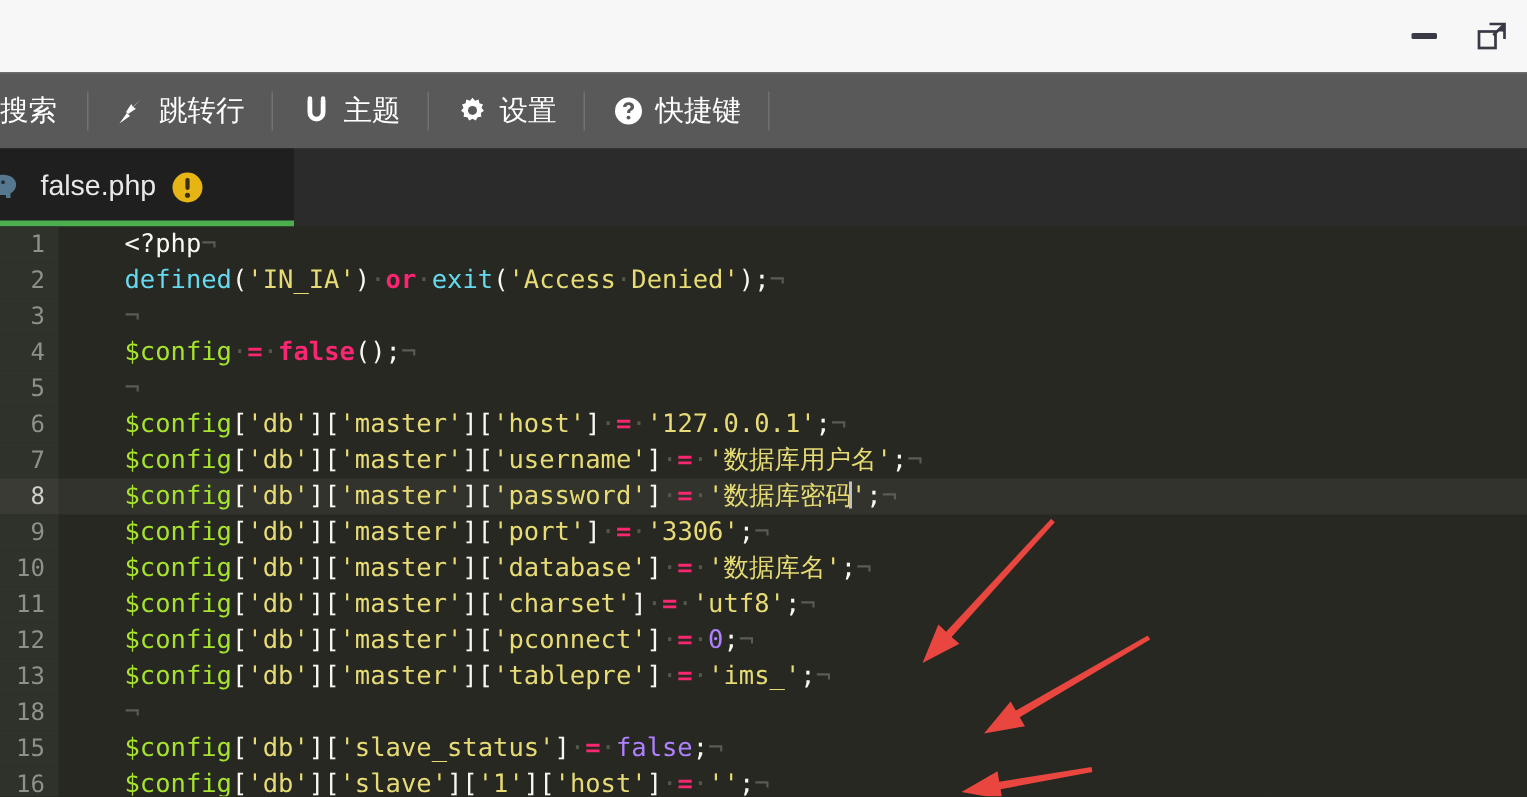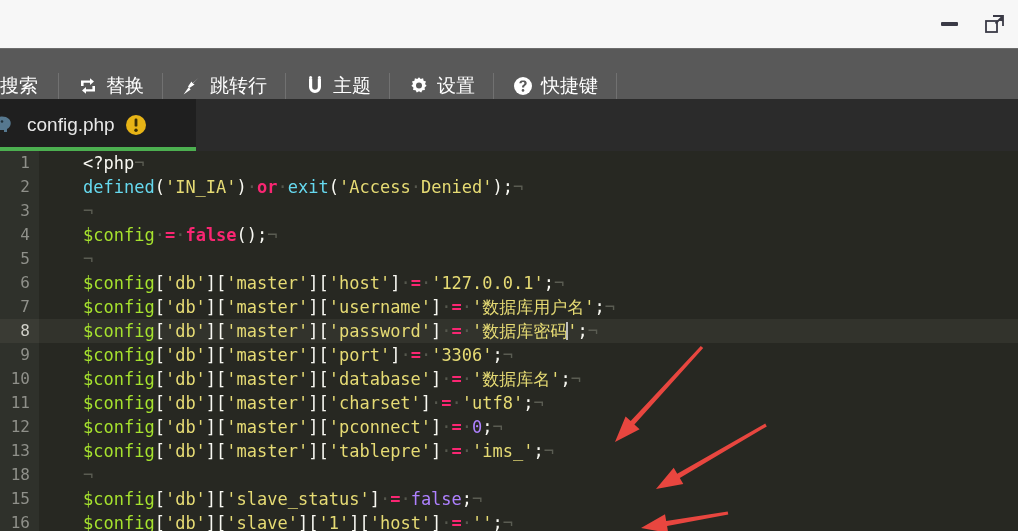--- a/index.html
+++ b/index.html
@@ -23,21 +23,21 @@
     cursor: pointer;
   }
   .minimize-glyph {
     display: block; width: 17px; height: 4px; background: #3a3a46; border-radius: 1px;
   }
   .maximize-glyph { display:block; width: 22px; height: 22px; position: relative; }
 
   
   .toolbar {
     height: 51px; background: #595959;
-    display: flex; align-items: flex-end;
+    display: flex; align-items: center;
     flex: 0 0 51px;
     border-top: 1px solid #6d6d6d;
   }
   .tb-item {
     display: flex; align-items: center; justify-content: center;
     gap: 7px;
     padding: 0 18px;
     color: #ffffff;
     font-size: 19px;
     border-right: 1px solid #717171;
@@ -138,29 +138,20 @@
       </span>
     </div>
   </div>
 
   <div class="toolbar">
 
     <div class="tb-item first">
       <span class="tb-label">搜索</span>
     </div>
 
-    <div class="tb-item">
-      <span class="tb-icon">
-        <svg width="20" height="20" viewBox="0 0 20 20">
-          <path d="M3 4.5 h9 v-2.2 l4 3.3 l-4 3.3 v-2.2 h-6.4 v3.3 h-2.6 z" fill="#ffffff"></path>
-          <path d="M17 15.5 h-9 v2.2 l-4 -3.3 l4 -3.3 v2.2 h6.4 v-3.3 h2.6 z" fill="#ffffff"></path>
-        </svg>
-      </span>
-      <span class="tb-label">替换</span>
-    </div>
 
     <div class="tb-item">
       <span class="tb-icon">
         <svg width="20" height="20" viewBox="0 0 20 20">
           <path d="M16.5 1.8 L10.8 7.4 l1.8 1.1 l-5.2 3.5 l-1.4 -1.4 l3.5 -5.2 l1.1 1.8 z" fill="#ffffff"></path>
           <path d="M6.6 11.3 L1.6 18.4 L8.7 13.4 z" fill="#ffffff"></path>
         </svg>
       </span>
       <span class="tb-label">跳转行</span>
     </div>
@@ -202,21 +193,21 @@
   </div>
 
   <div class="tabstrip">
     <div class="tab">
       <span class="tab-icon">
         <svg width="26" height="26" viewBox="0 0 26 26">
           <path d="M1 9 c4 -5 13 -6 17 -2 c3 3 2 8 -2 10 l0 3 h-3 l0 -2 h-4 l0 2 h-3 l0 -3 c-3 -1.5 -5 -5 -5 -8 z" fill="#56788f"></path>
           <circle cx="11" cy="9.5" r="1.3" fill="#20303a"></circle>
         </svg>
       </span>
-      <span class="tab-label">config.php</span>
+      <span class="tab-label">false.php</span>
       <span class="tab-badge">
         <svg width="22" height="22" viewBox="0 0 22 22">
           <circle cx="11" cy="11" r="10" fill="#e7b416"></circle>
           <rect x="9.6" y="4.6" width="2.8" height="8" rx="1.2" fill="#3a2f05"></rect>
           <circle cx="11" cy="16.2" r="1.7" fill="#3a2f05"></circle>
         </svg>
       </span>
       <span class="tab-underline"></span>
     </div>
   </div>

